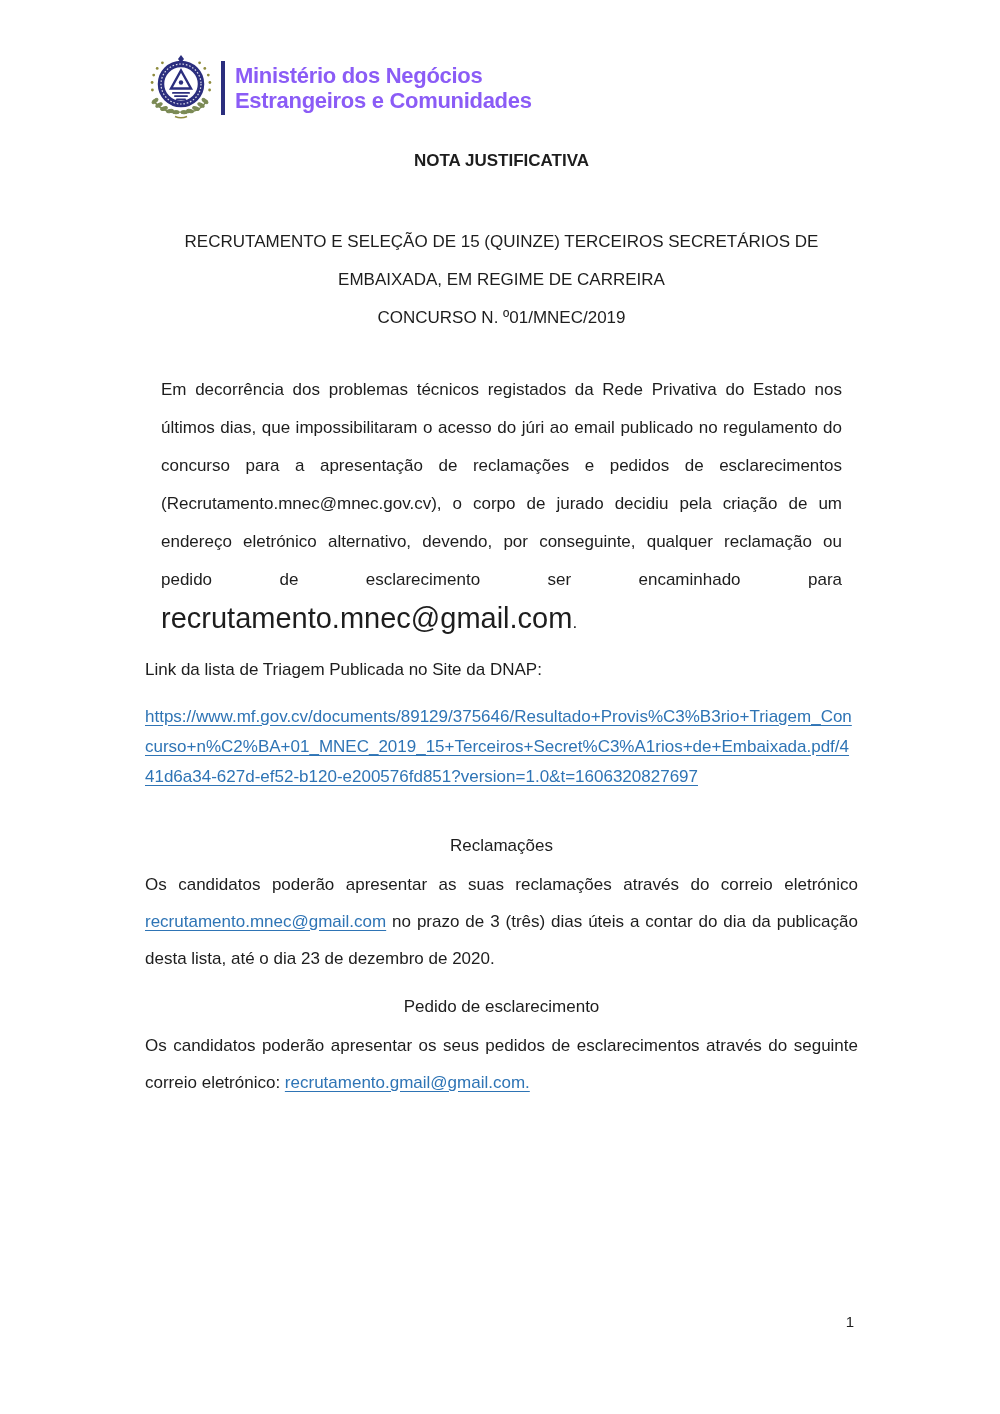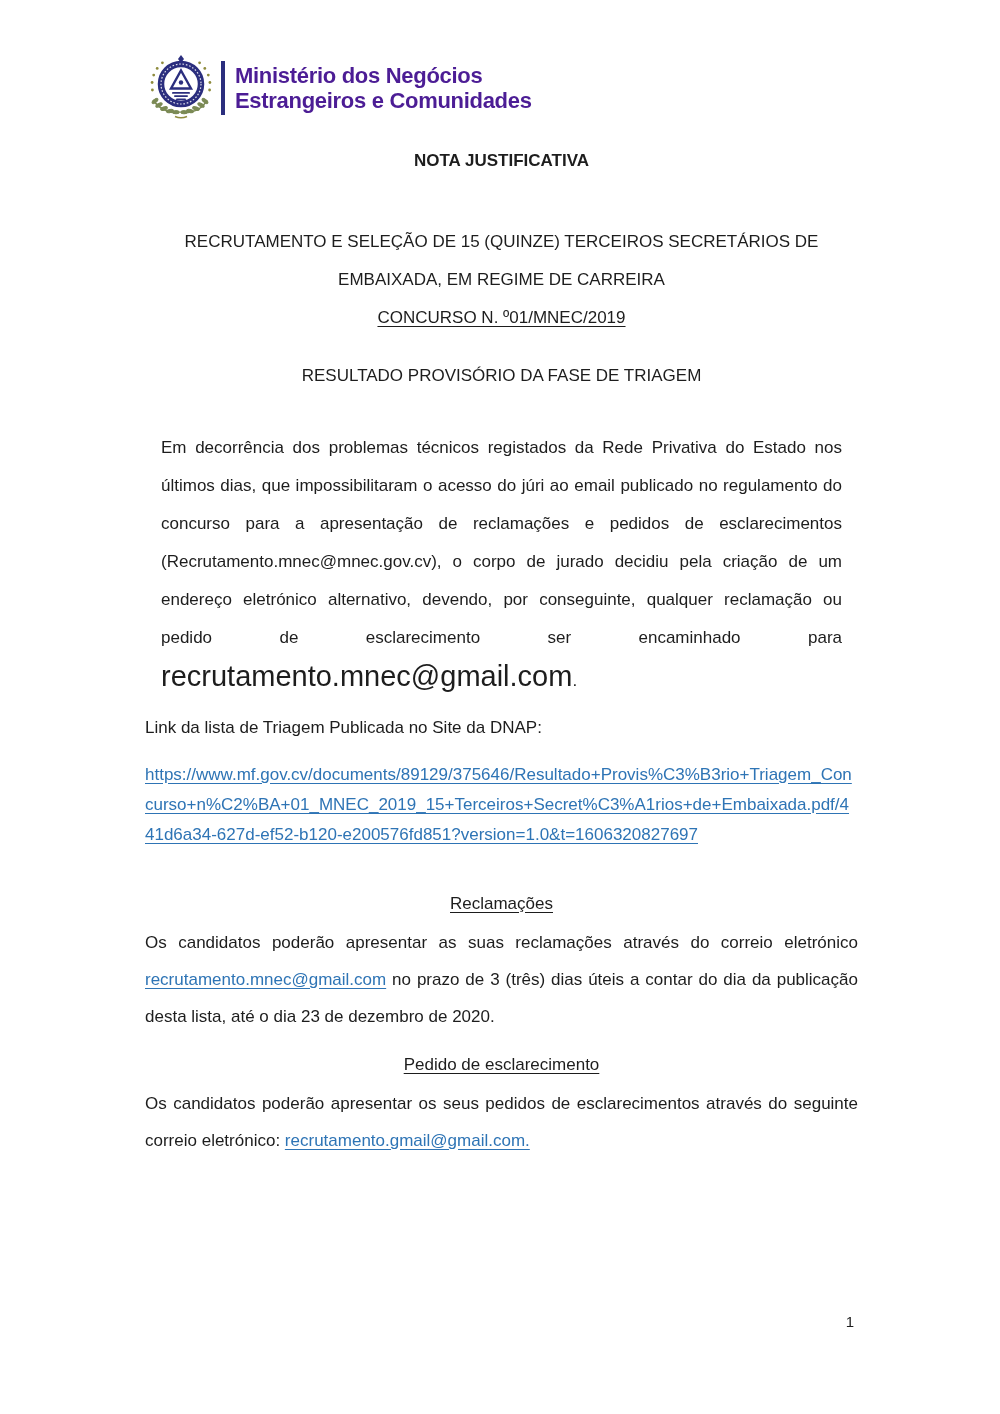--- a/index.html
+++ b/index.html
@@ -27,28 +27,28 @@
   .lh-divider {
     width: 4px; height: 54px;
     background: #2b2e7e;
     margin: 0 10px 0 6px;
     flex: 0 0 auto;
   }
   .ministry {
     font-size: 22px;
     font-weight: bold;
     line-height: 25px;
-    color: #4c1d95;
+    color: #8b5cf6;
     letter-spacing: -0.3px;
     white-space: nowrap;
   }
 
   
   .center { text-align: center; }
-  .u { text-decoration: underline; text-underline-offset: 3px; }
+  .u { text-underline-offset: 3px; }
   .doc-title {
     font-size: 17px; font-weight: bold;
     margin: 30px 0 0;
   }
   .title-block {
     margin-top: 52px;
     font-size: 17px;
     line-height: 38px;
     text-align: center;
   }
@@ -166,21 +166,20 @@
   <div class="content">
 
     <div class="doc-title center">NOTA JUSTIFICATIVA</div>
 
     <div class="title-block center">
       <div>RECRUTAMENTO E SELEÇÃO DE 15 (QUINZE) TERCEIROS SECRETÁRIOS DE EMBAIXADA, EM REGIME DE CARREIRA</div>
       <div class="u">CONCURSO N. º01/MNEC/2019</div>
     </div>
 
 
-    <div class="result-heading center">RESULTADO PROVISÓRIO DA FASE DE TRIAGEM</div>
 
     <p class="body-par intro-par">
       <span>Em decorrência dos problemas técnicos registados da Rede Privativa do Estado nos últimos dias, que impossibilitaram o acesso do júri ao email publicado no regulamento do concurso para a apresentação de reclamações e pedidos de esclarecimentos (Recrutamento.mnec@mnec.gov.cv), o corpo de jurado decidiu pela criação de um endereço eletrónico alternativo, devendo, por conseguinte, qualquer reclamação ou pedido de esclarecimento ser encaminhado para</span>
       <span class="email-big">recrutamento.mnec@gmail.com</span><span>.</span>
     </p>
 
     <div class="link-label">Link da lista de Triagem Publicada no Site da DNAP:</div>
 
     <div class="url-block">
       <a href="#">https://www.mf.gov.cv/documents/89129/375646/Resultado+Provis%C3%B3rio+Triagem_Concurso+n%C2%BA+01_MNEC_2019_15+Terceiros+Secret%C3%A1rios+de+Embaixada.pdf/441d6a34-627d-ef52-b120-e200576fd851?version=1.0&amp;t=1606320827697</a>

